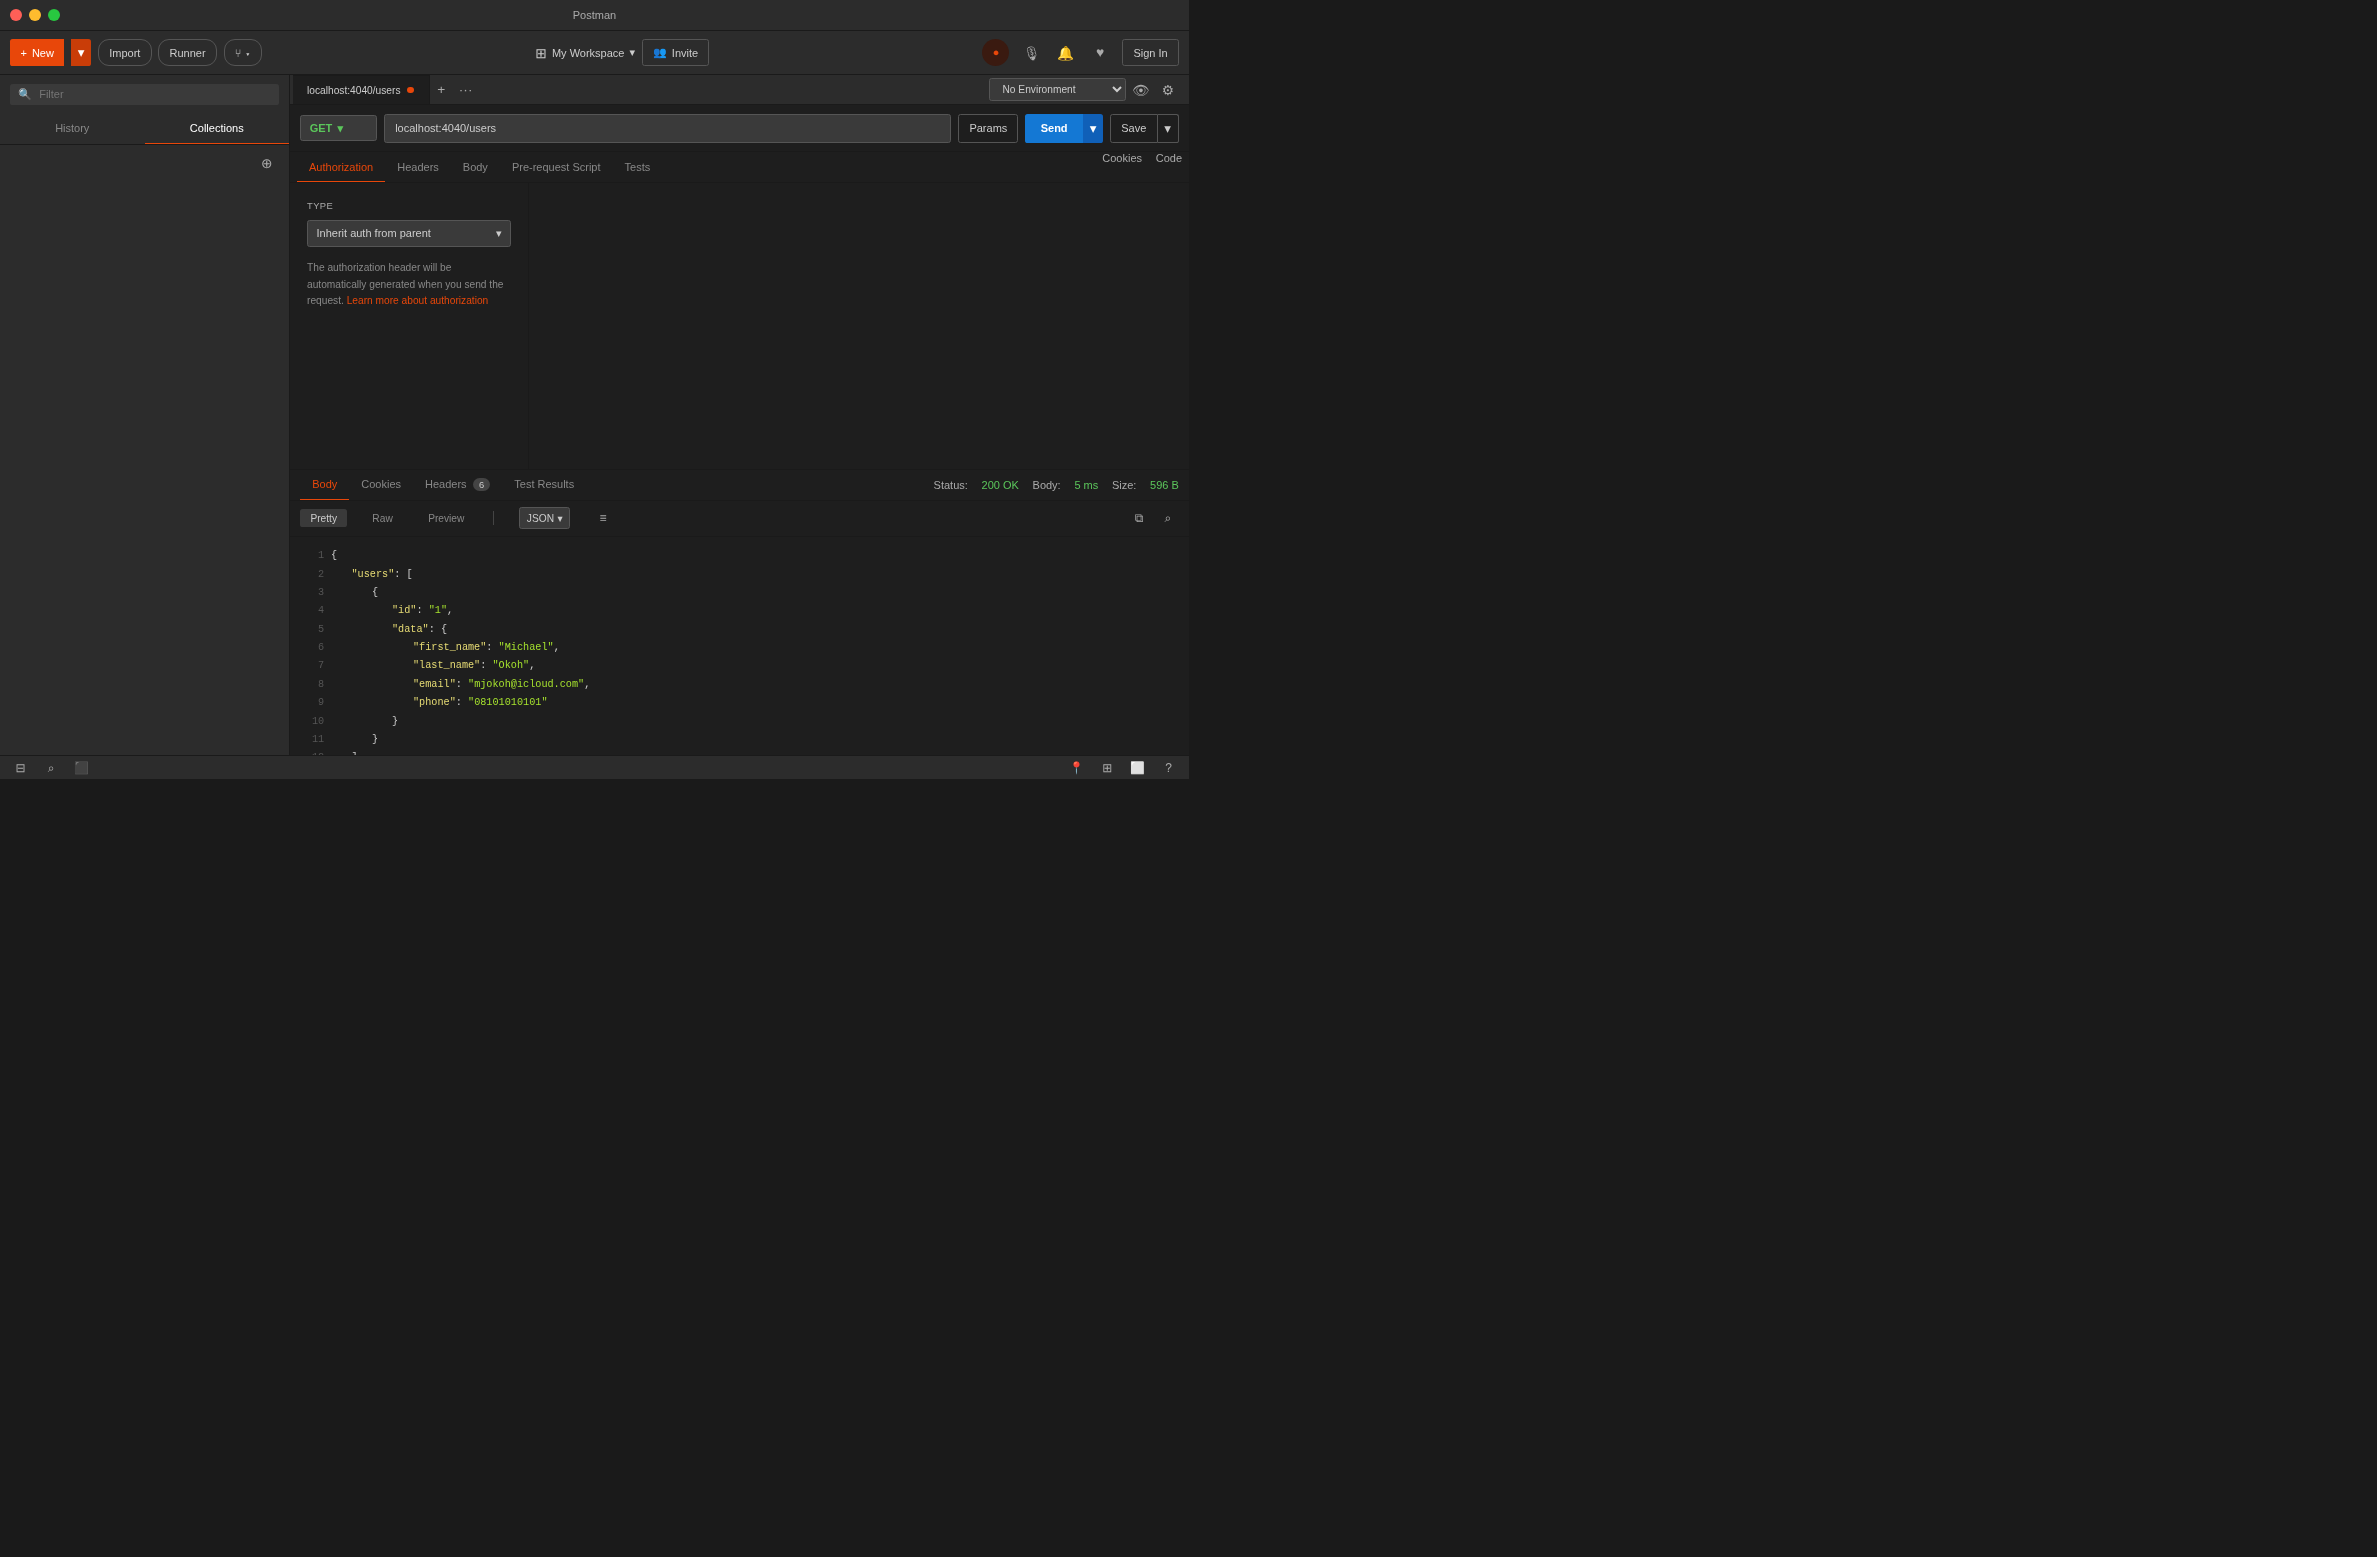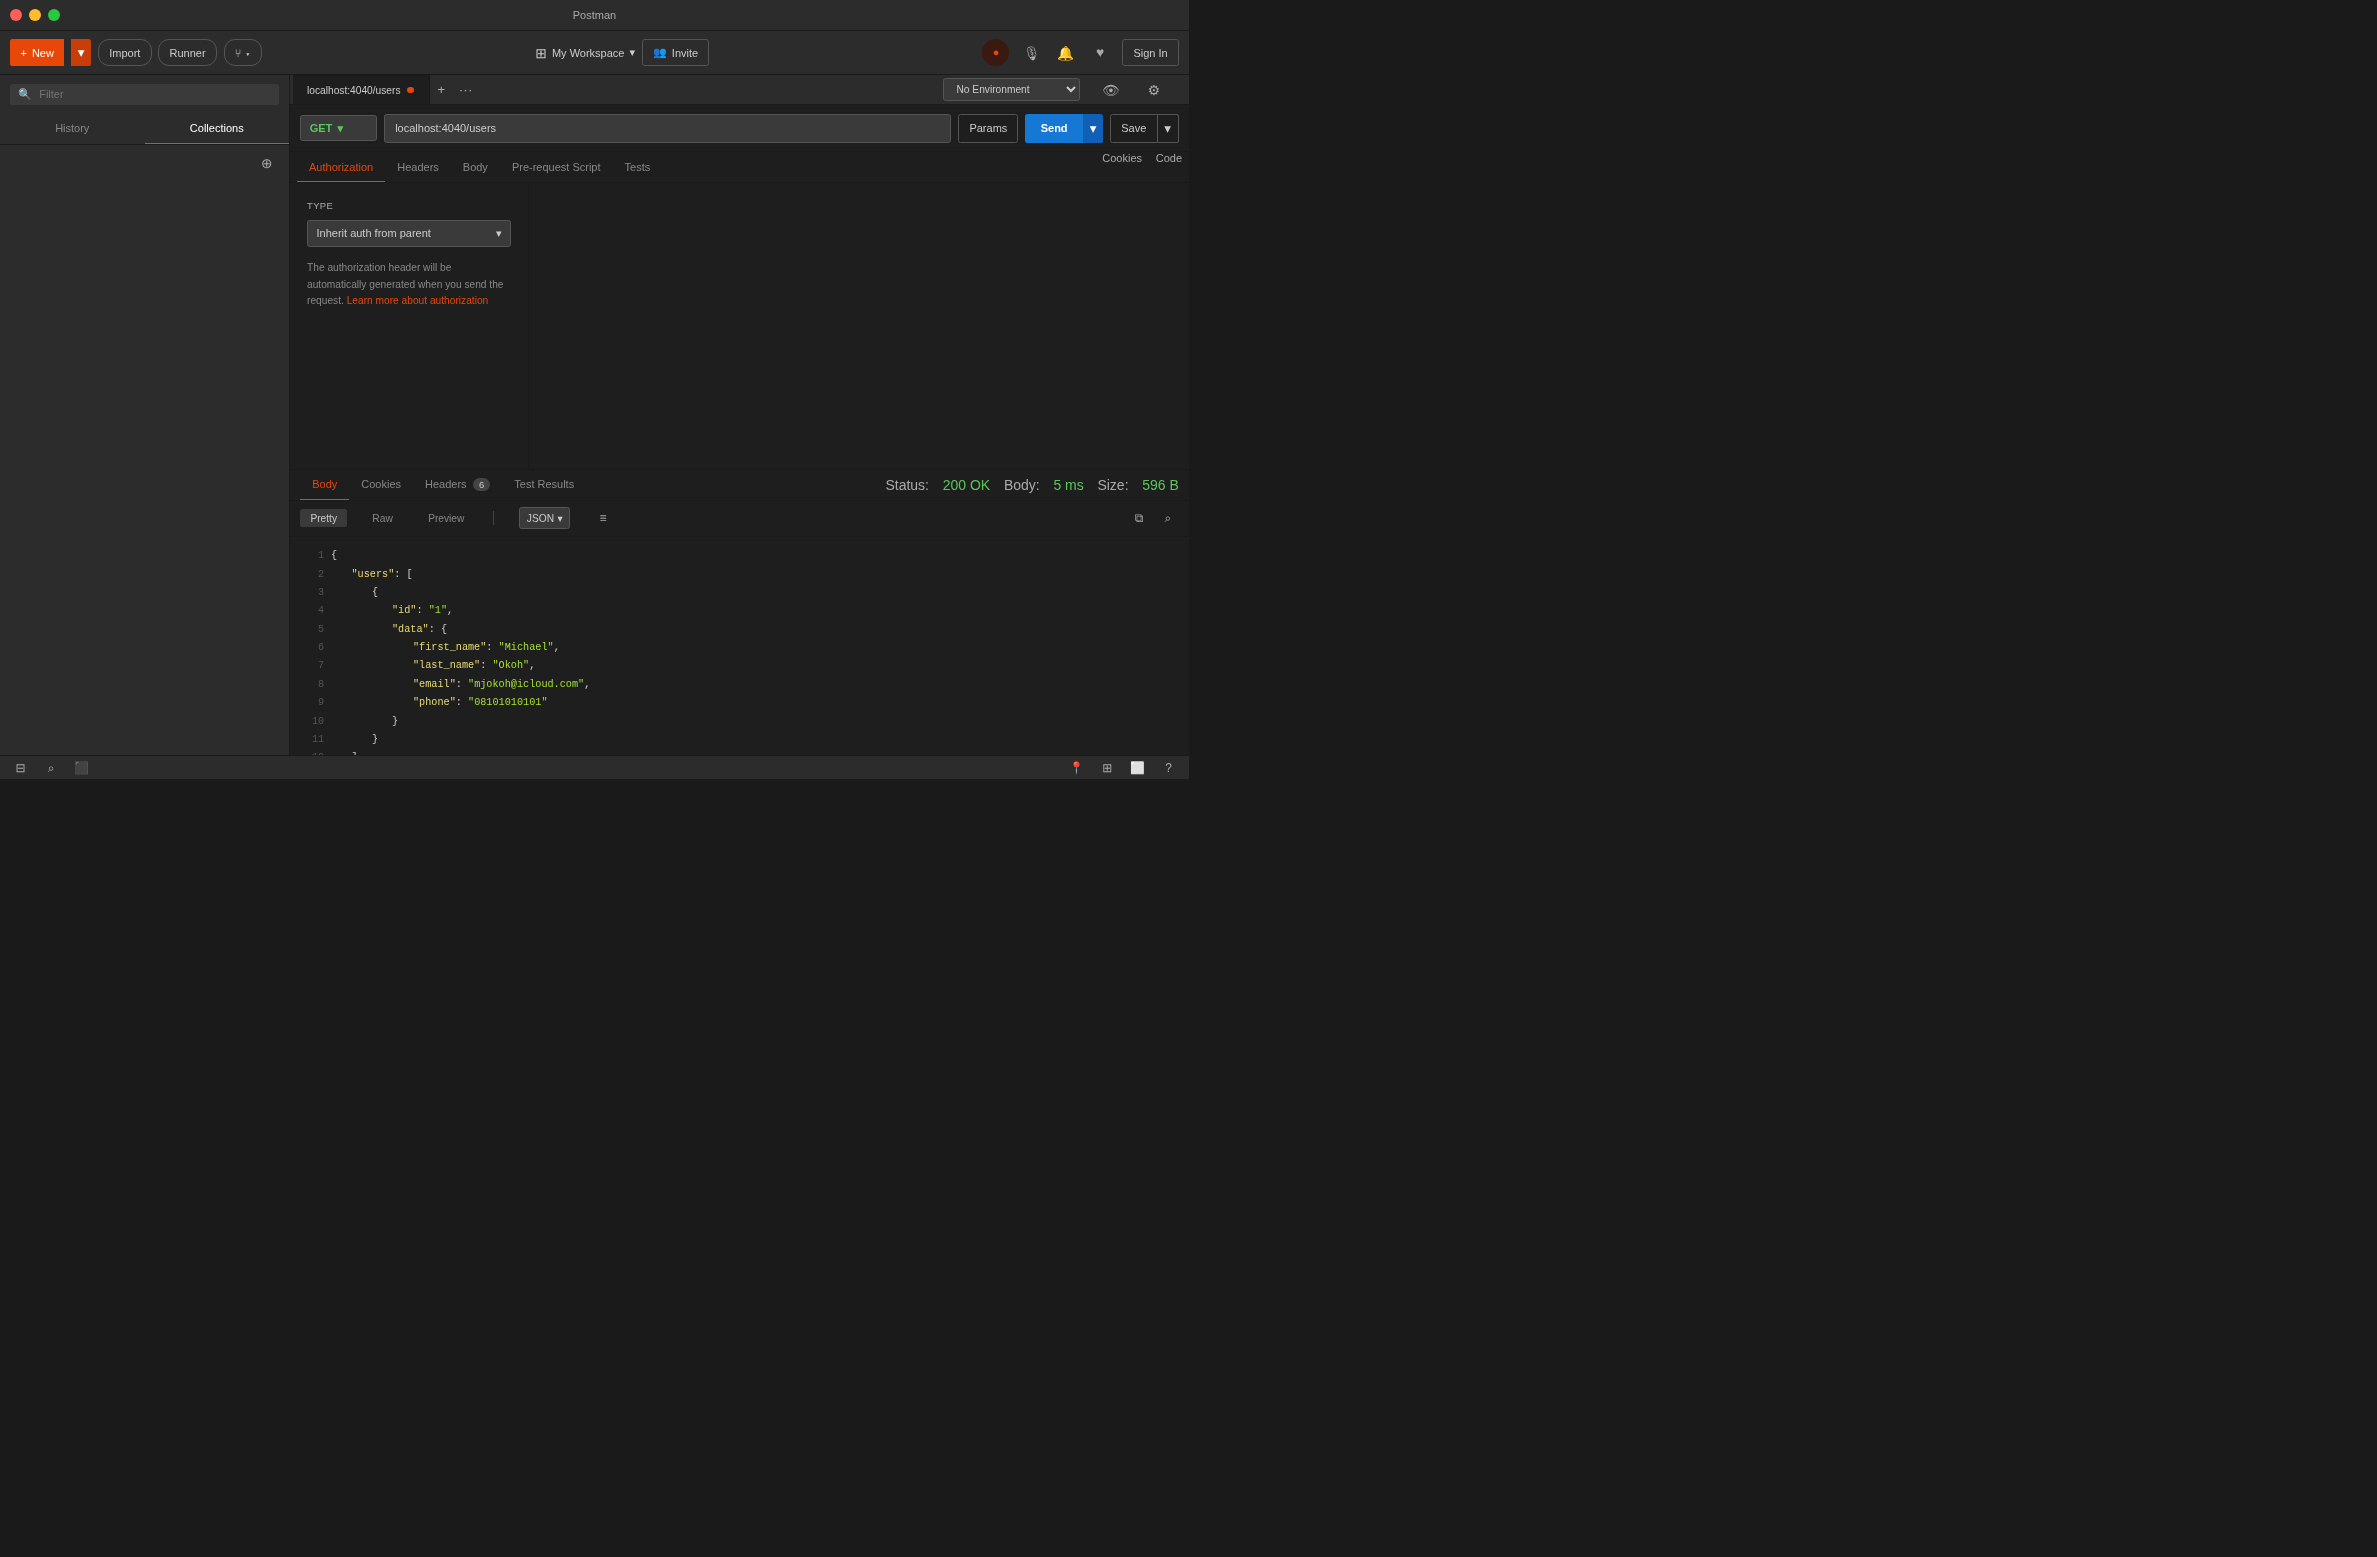--- a/index.html
+++ b/index.html
@@ -260,22 +260,22 @@
       border: none;
       color: #aaa;
       cursor: pointer;
       padding: 6.8px;
       font-size: 13.7px;
     }
     .env-selector {
       margin-left: auto;
       display: flex;
       align-items: center;
-      gap: 19px;
-      padding-right: 23px;
+      gap: 3px;
+      padding-right: 9px;
     }
     .env-select {
       background: #3a3a3a;
       color: #ccc;
       border: 0.9px solid #555;
       border-radius: 2.6px;
       padding: 4.3px 8.5px;
       font-size: 10.2px;
       cursor: pointer;
       width: 137px;
@@ -503,21 +503,21 @@
       border-radius: 8.5px;
       padding: 0.9px 6px;
       font-size: 9.4px;
       margin-left: 3.4px;
     }
     .response-status {
       margin-left: auto;
       display: flex;
       align-items: center;
       gap: 13.7px;
-      font-size: 14px;
+      font-size: 11px;
       color: #aaa;
     }
     .status-ok { color: #5bc65b; }
     .status-time { color: #5bc65b; }
     .status-size { color: #5bc65b; }
 
     
     .body-format-bar {
       display: flex;
       align-items: center;

